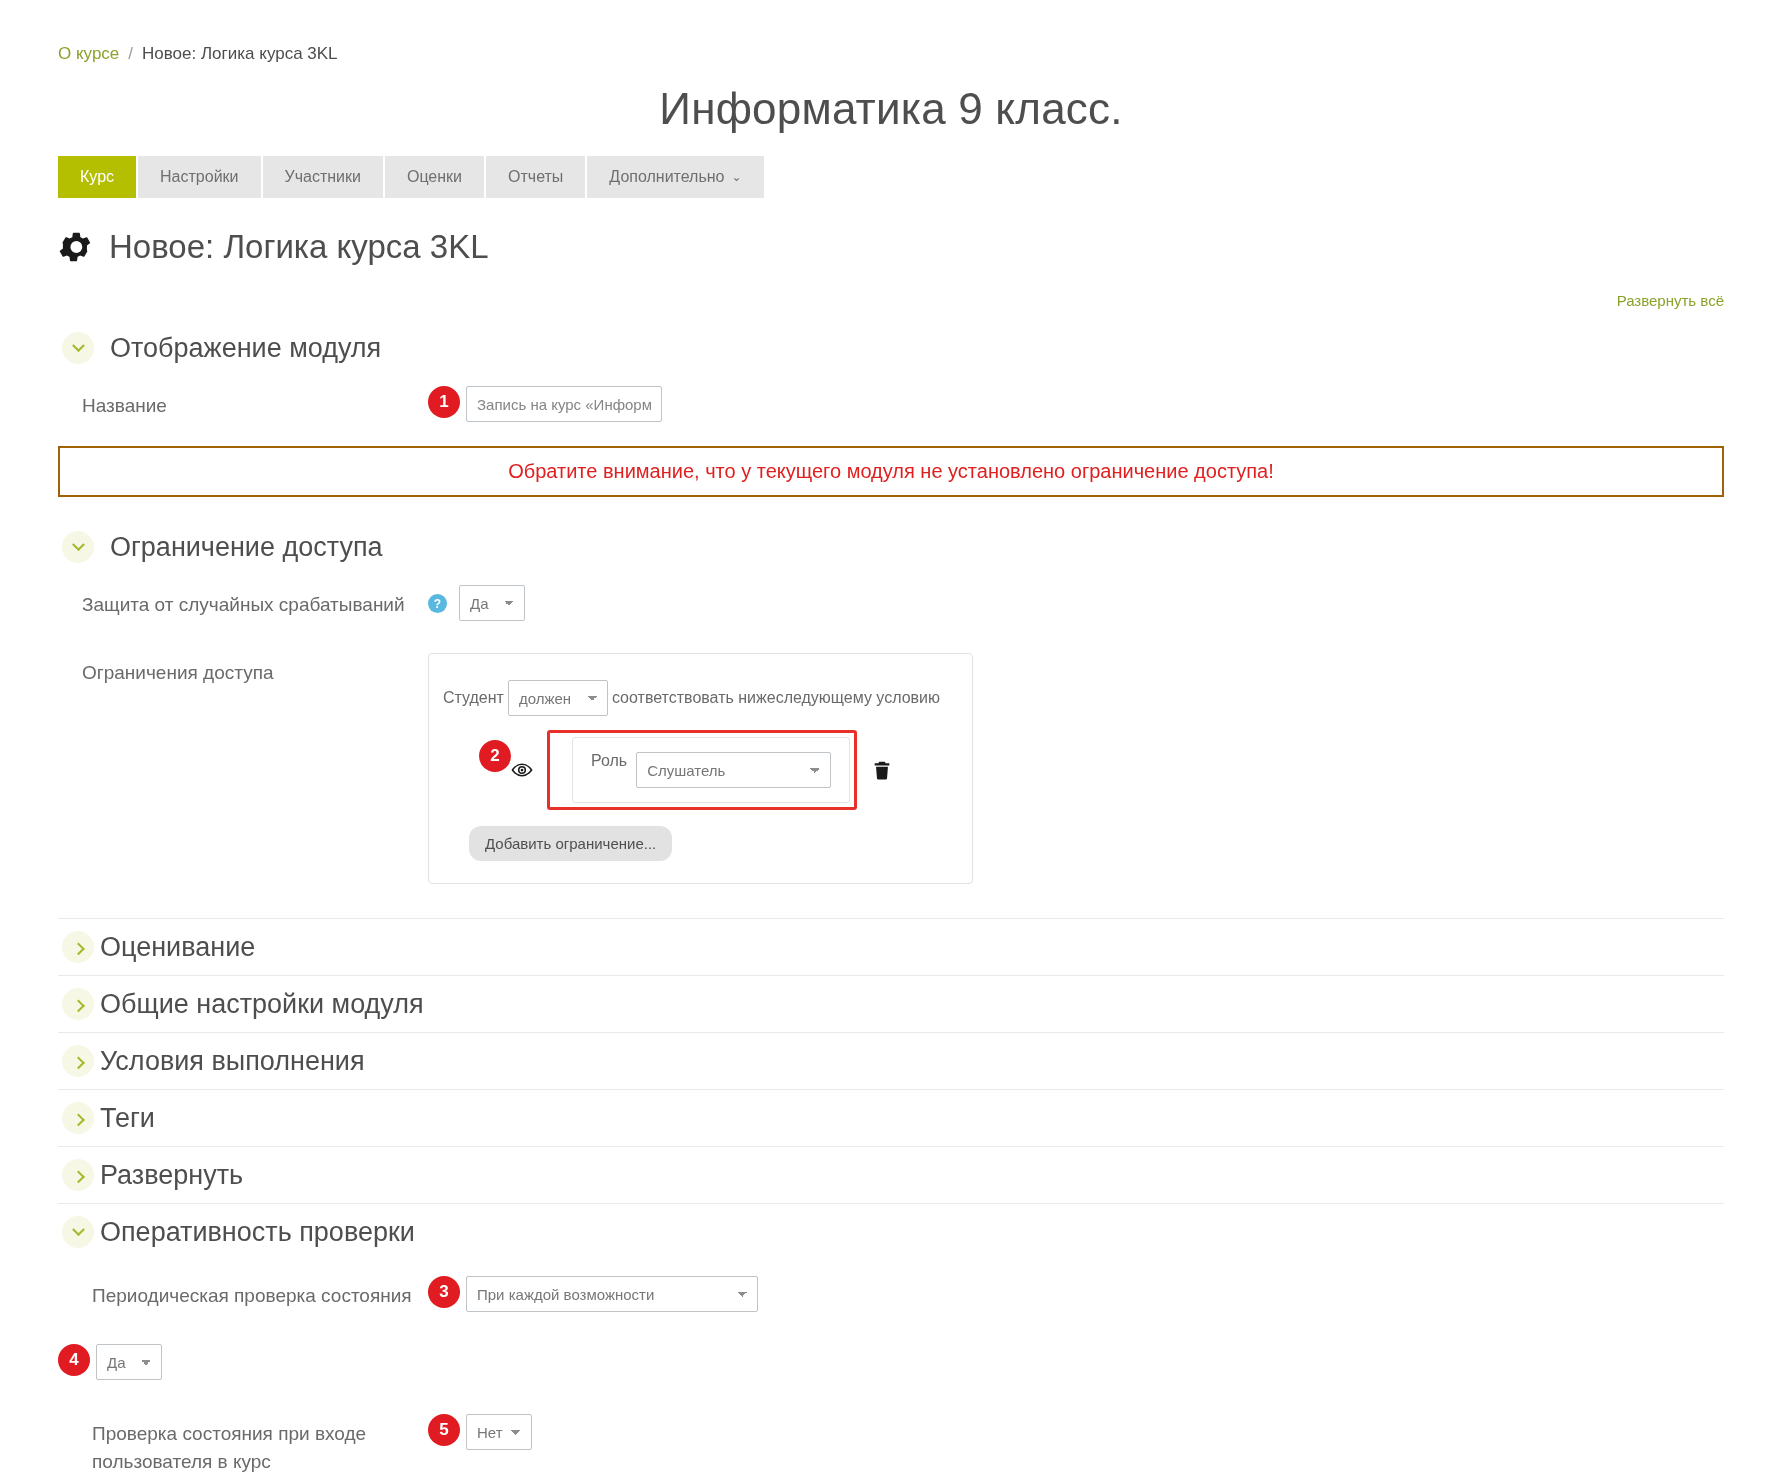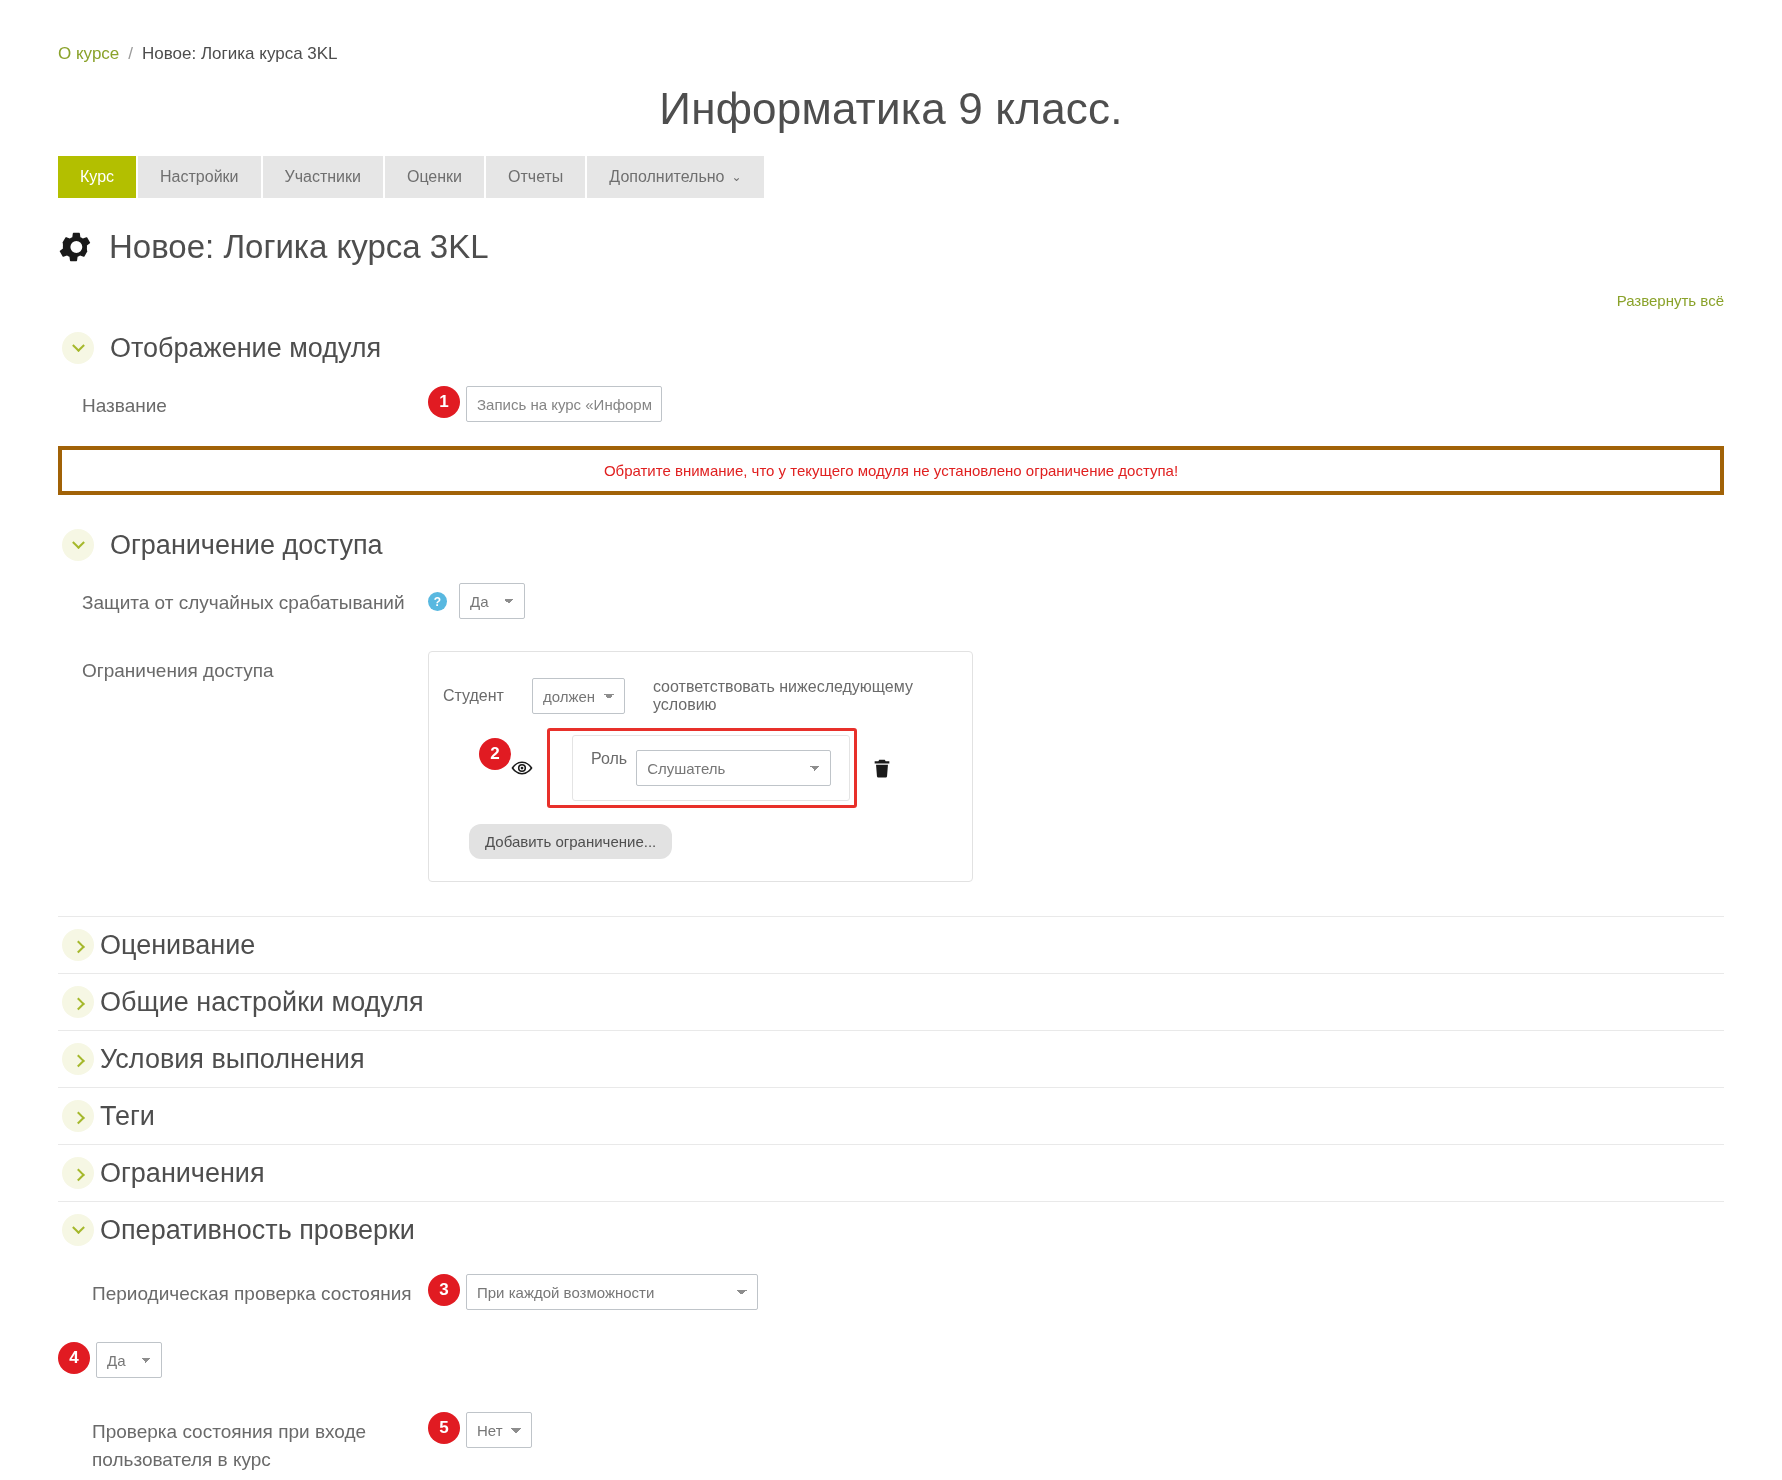--- a/index.html
+++ b/index.html
@@ -160,37 +160,37 @@
     display: inline-flex;
     align-items: center;
     justify-content: center;
     margin-top: 9px;
     cursor: pointer;
     flex: none;
   }
 
   
   .warning-box {
-    border: 4px solid #a16207;
+    border: 2px solid #a16207;
     color: #e02020;
-    font-size: 15px;
+    font-size: 20px;
     text-align: center;
     padding: 12px 8px;
     margin: 16px 0 22px 0;
   }
 
   
   .restrict-panel {
     border: 1px solid #e2e2e2;
     border-radius: 4px;
     padding: 26px 28px 22px 14px;
     width: 545px;
   }
   .restrict-top {
-    display: flex; align-items: center; gap: 28px;
+    display: flex; align-items: center; gap: 4px;
     font-size: 16px; color: #6a6a6a;
     margin-bottom: 14px;
   }
   .restrict-item {
     display: flex; align-items: center; gap: 14px;
     margin-left: 36px;
   }
   .eye-icon { width: 22px; height: 22px; flex: none; cursor: pointer; }
   .restrict-card {
     border: 3px solid #e8302a;
@@ -376,21 +376,21 @@
   <div class="section-head collapsed">
     <span class="chev-circle">
         <i class="chev right"></i>
       </span>
     <span class="section-title">Теги</span>
   </div>
   <div class="section-head collapsed">
     <span class="chev-circle">
         <i class="chev right"></i>
       </span>
-    <span class="section-title">Ограничения</span>
+    <span class="section-title">Развернуть</span>
   </div>
 
   <div class="section-head collapsed">
     <span class="chev-circle">
         <i class="chev down"></i>
       </span>
     <span class="section-title">Оперативность проверки</span>
   </div>
 
   <div class="frow" style="padding-top:14px">

